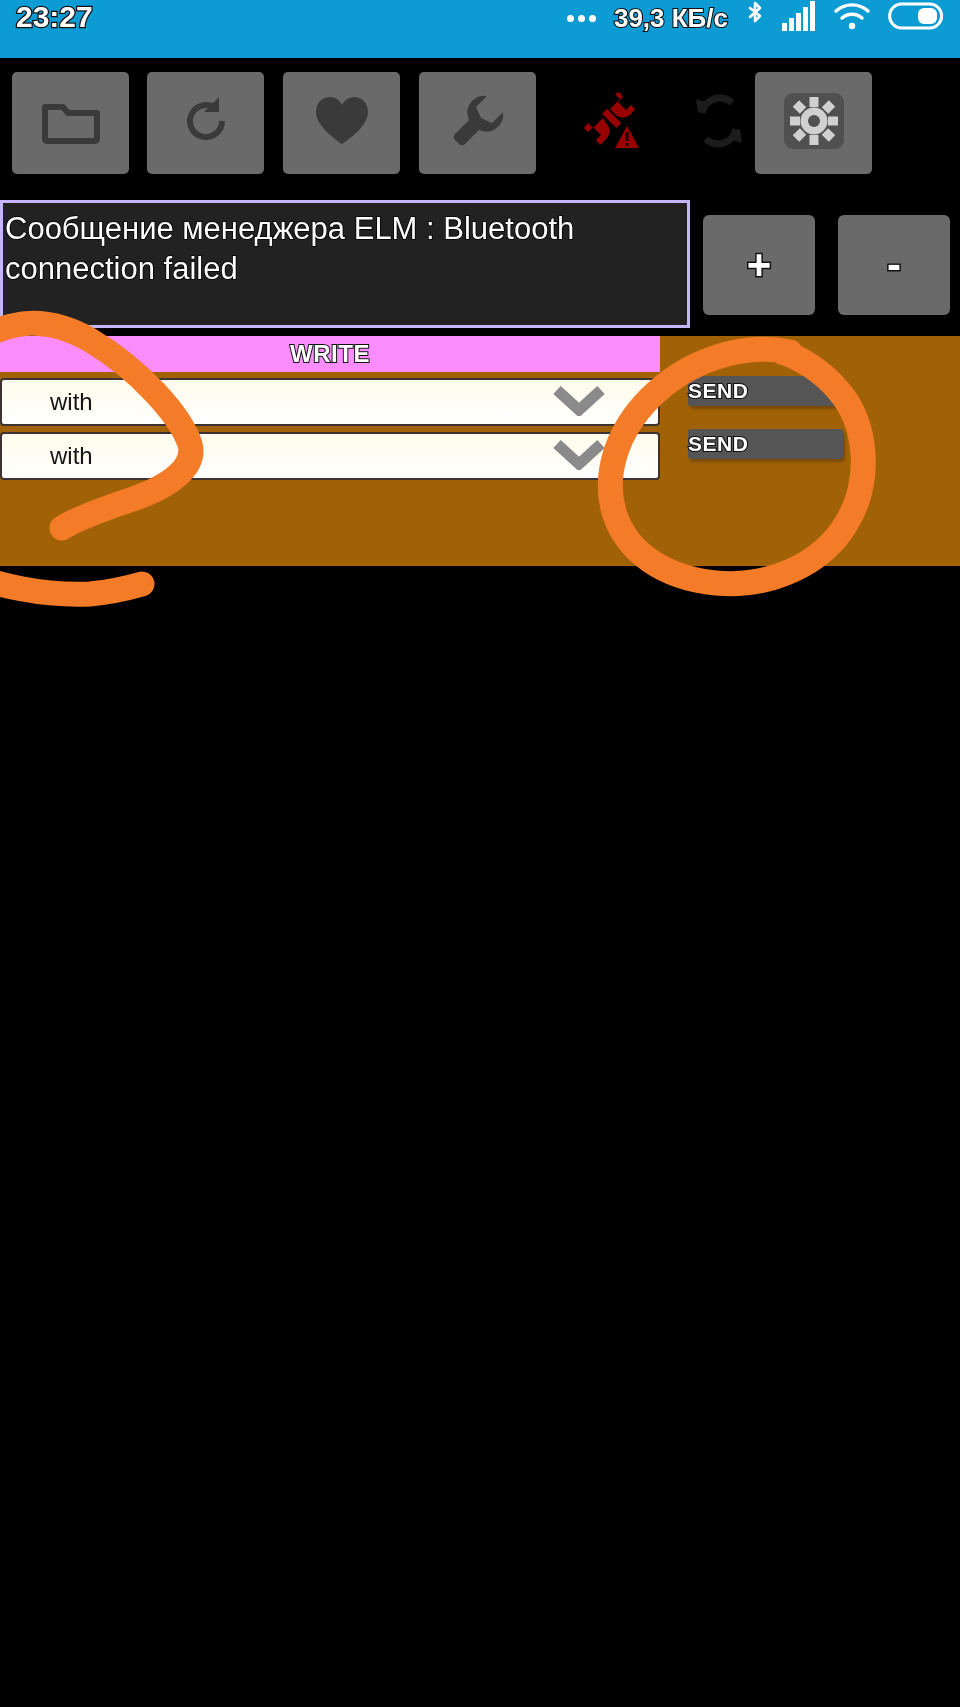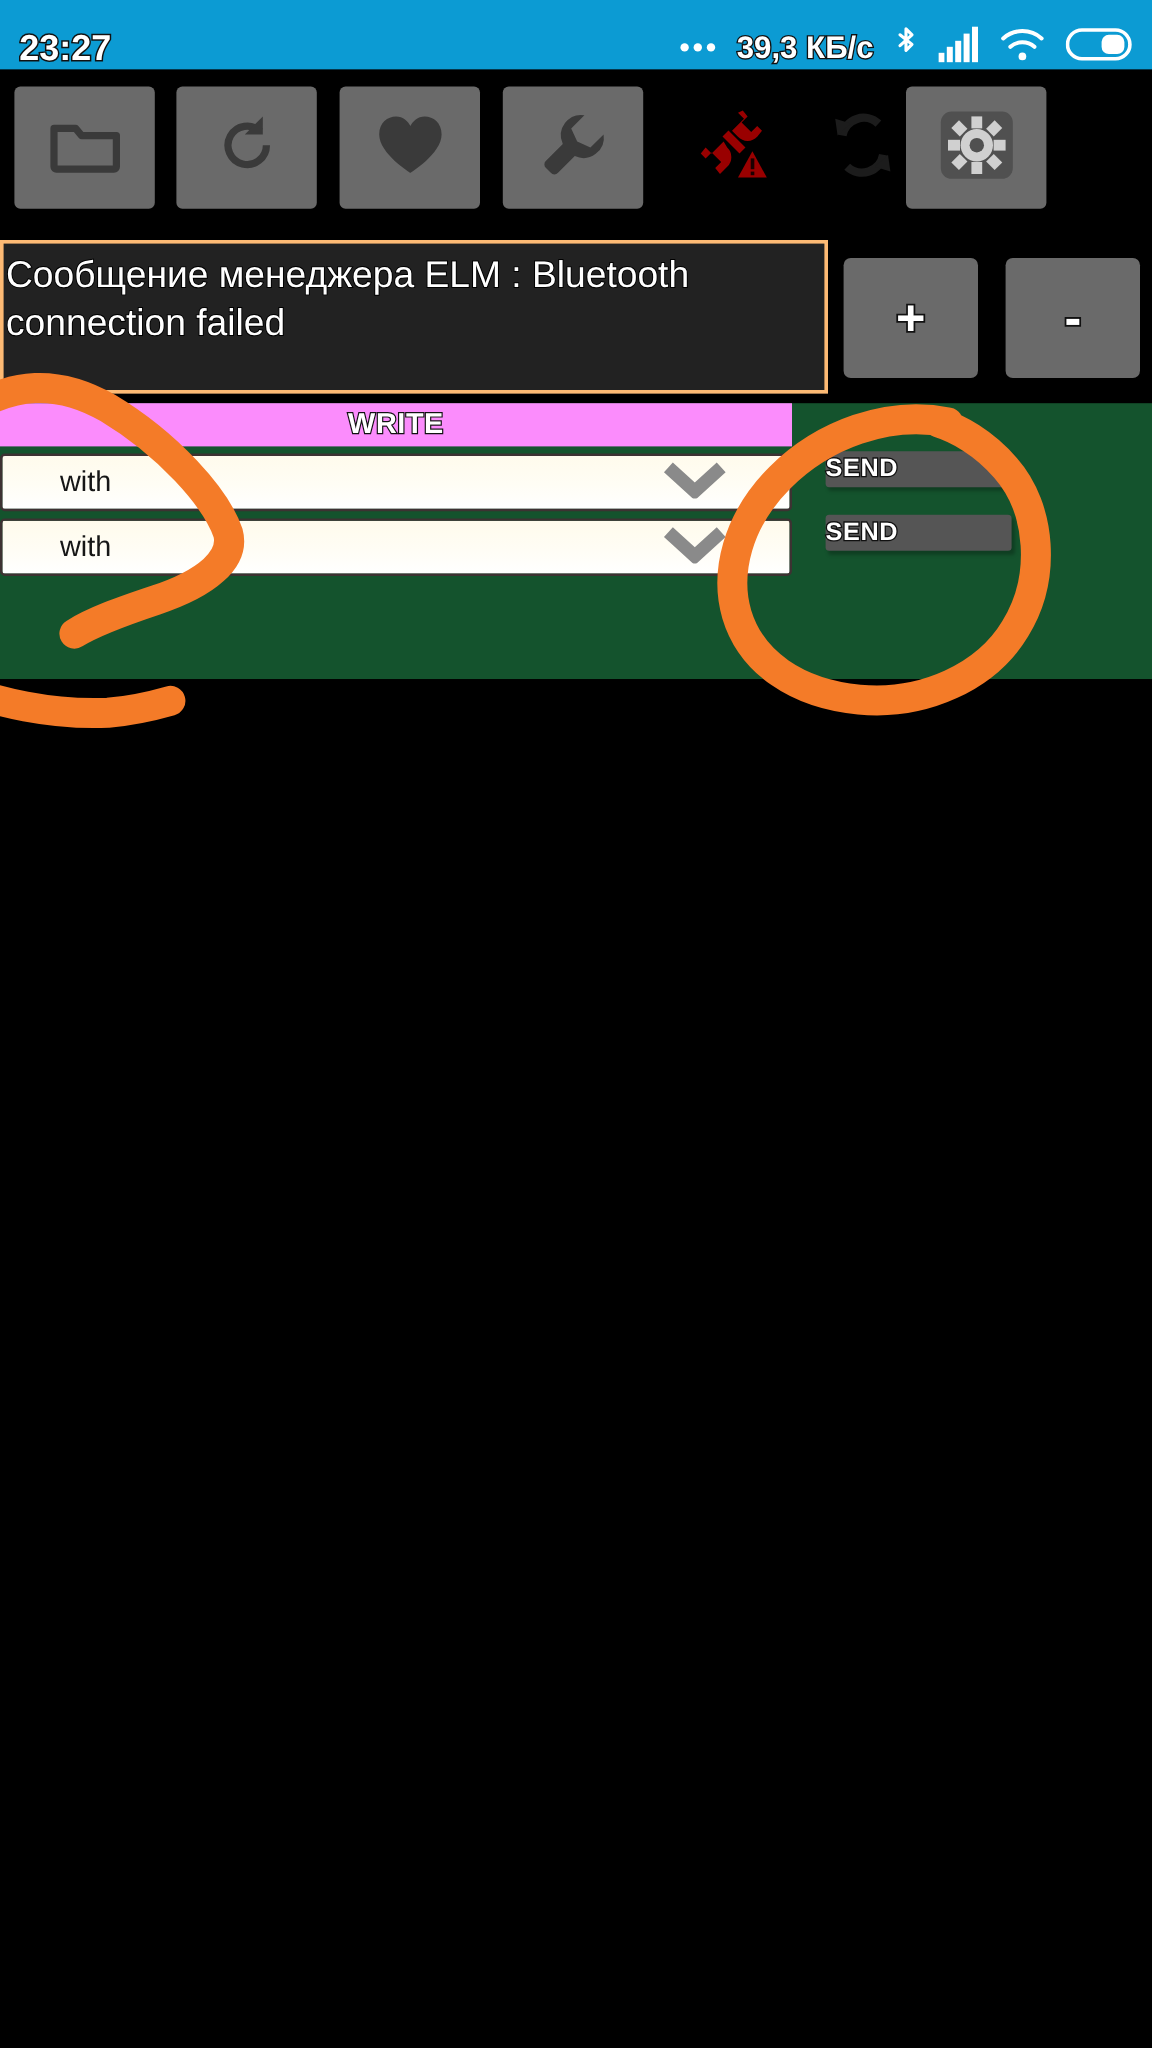--- a/index.html
+++ b/index.html
@@ -16,21 +16,21 @@
     -webkit-font-smoothing: antialiased;
   }
 
   
   .status-bar {
     position: absolute;
     left: 0; top: 0;
     width: 960px; height: 58px;
     background: #0C9BD3;
     display: flex;
-    align-items: flex-end;
+    align-items: flex-start;
     justify-content: space-between;
     padding: 0 16px;
     box-sizing: border-box;
   }
   .status-time {
     font-size: 30px;
     font-weight: bold;
     color: #ffffff;
     letter-spacing: 0px;
     -webkit-text-stroke: 2.5px #111;
@@ -97,21 +97,21 @@
   .tb-b5 { left: 552px; }
   .tb-b6 { left: 660px; }
   .tb-b7 { left: 755px; }
 
   
   .msg-box {
     position: absolute;
     left: 0; top: 200px;
     width: 690px; height: 128px;
     background: #222222;
-    border: 3px solid #fdba74;
+    border: 3px solid #c4b5fd;
     box-sizing: border-box;
     padding: 6px 8px 0 2px;
   }
   .msg-text {
     color: #ffffff;
     font-size: 31px;
     line-height: 1.28;
     font-family: "Liberation Sans", sans-serif;
     -webkit-text-stroke: 1.6px #000;
     paint-order: stroke fill;
@@ -133,21 +133,21 @@
     font-family: "Liberation Sans", sans-serif;
   }
   .pm-plus { left: 703px; }
   .pm-minus { left: 838px; }
 
   
   .write-panel {
     position: absolute;
     left: 0; top: 336px;
     width: 960px; height: 230px;
-    background: #14532d;
+    background: #a16207;
   }
   .write-header {
     position: absolute;
     left: 0; top: 0;
     width: 660px; height: 36px;
     background: #FB8CFC;
     display: flex;
     align-items: center;
     justify-content: center;
   }

